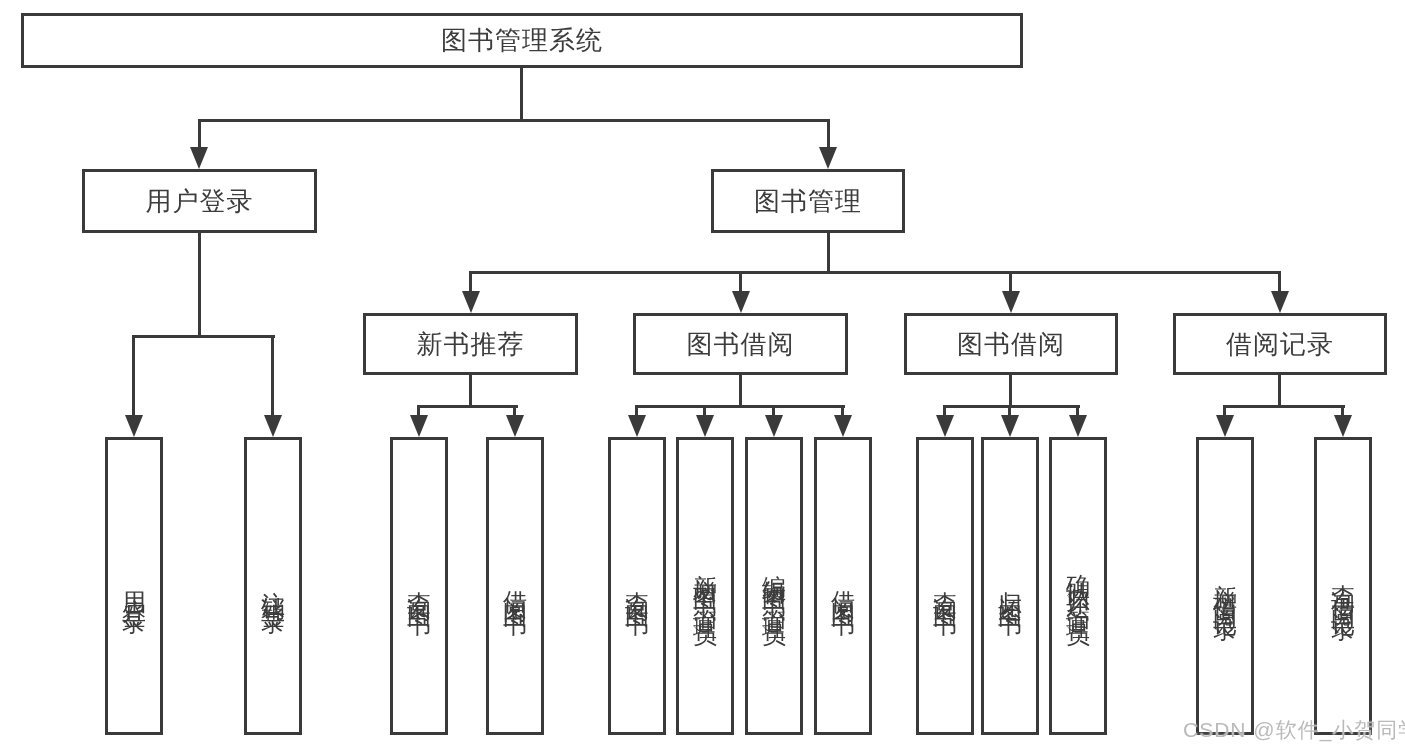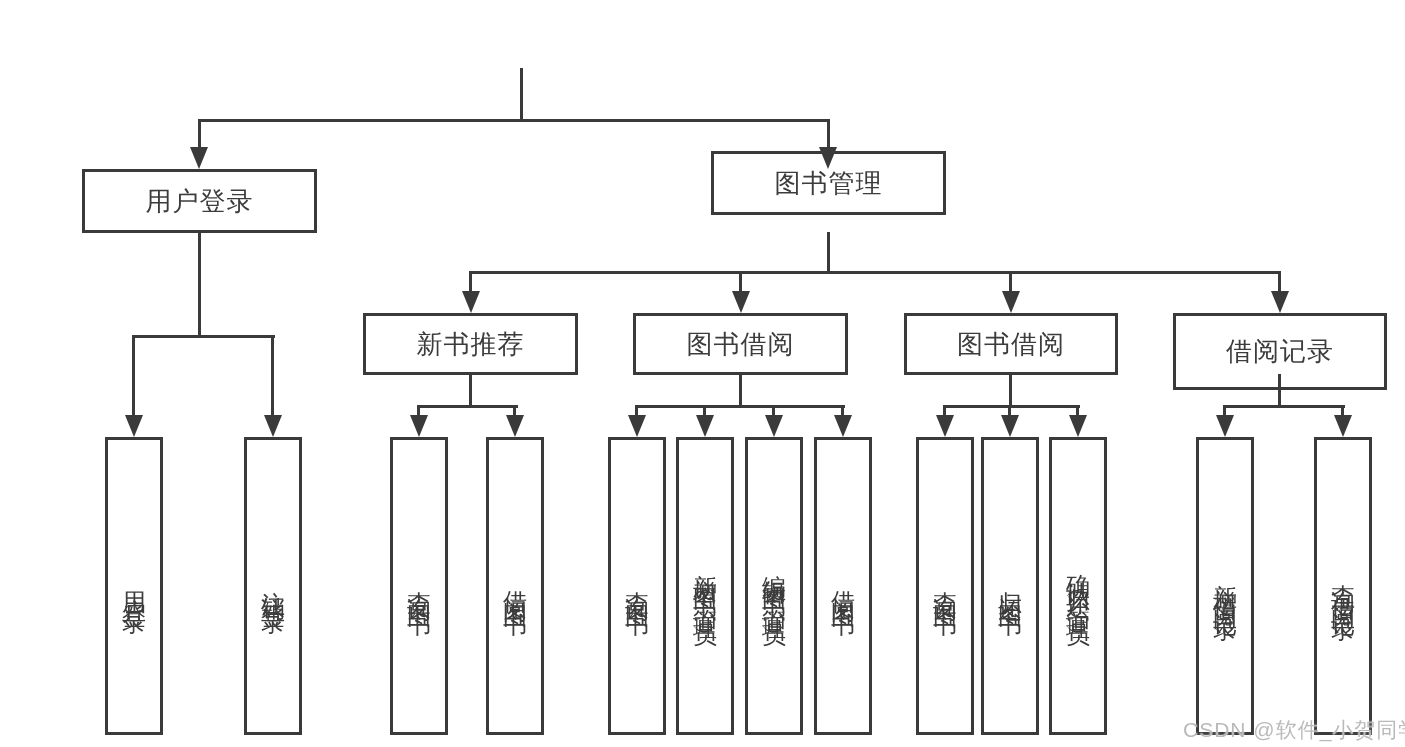--- a/index.html
+++ b/index.html
@@ -52,29 +52,30 @@
     letter-spacing:1px;
     white-space:nowrap;
     z-index:10;
   }
 </style>
 </head>
 <body>
 
 <div id="canvas">
 
+  <div class="box" style="left:21px;top:13px;width:1002px;height:55px;">图书管理系统</div>
 
   <div class="box" style="left:82px;top:169px;width:235px;height:64px;">用户登录</div>
 
-  <div class="box" style="left:711px;top:151px;width:235px;height:64px;text-align:center;">图书管理</div>
+  <div class="box" style="left:711px;top:169px;width:194px;height:64px;text-align:center;">图书管理</div>
 
   <div class="box" style="left:363px;top:313px;width:215px;height:62px;">新书推荐</div>
   <div class="box" style="left:633px;top:313px;width:215px;height:62px;">图书借阅</div>
   <div class="box" style="left:904px;top:313px;width:214px;height:62px;">图书借阅</div>
-  <div class="box" style="left:1173px;top:313px;width:214px;height:77px;">借阅记录</div>
+  <div class="box" style="left:1173px;top:313px;width:214px;height:62px;">借阅记录</div>
 
   <div class="box leaf" style="left:105px;top:437px;width:58px;height:298px;">
     <span class="vtext">用户登录</span>
   </div>
   <div class="box leaf" style="left:244px;top:437px;width:58px;height:298px;">
     <span class="vtext">注销登录</span>
   </div>
 
   <div class="box leaf" style="left:390px;top:437px;width:58px;height:298px;">
     <span class="vtext">查询图书</span>

